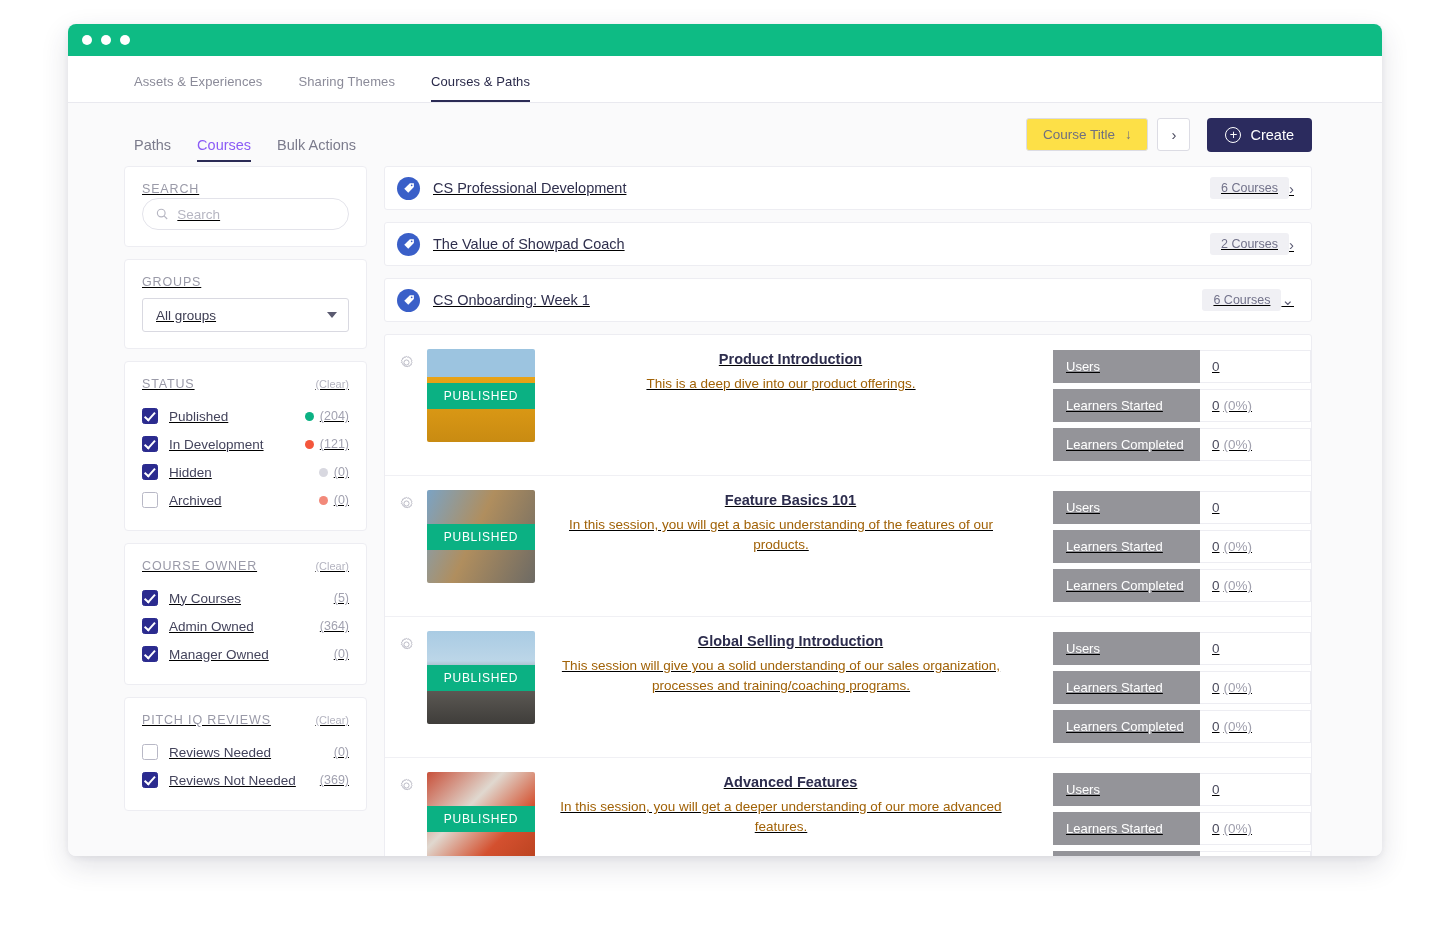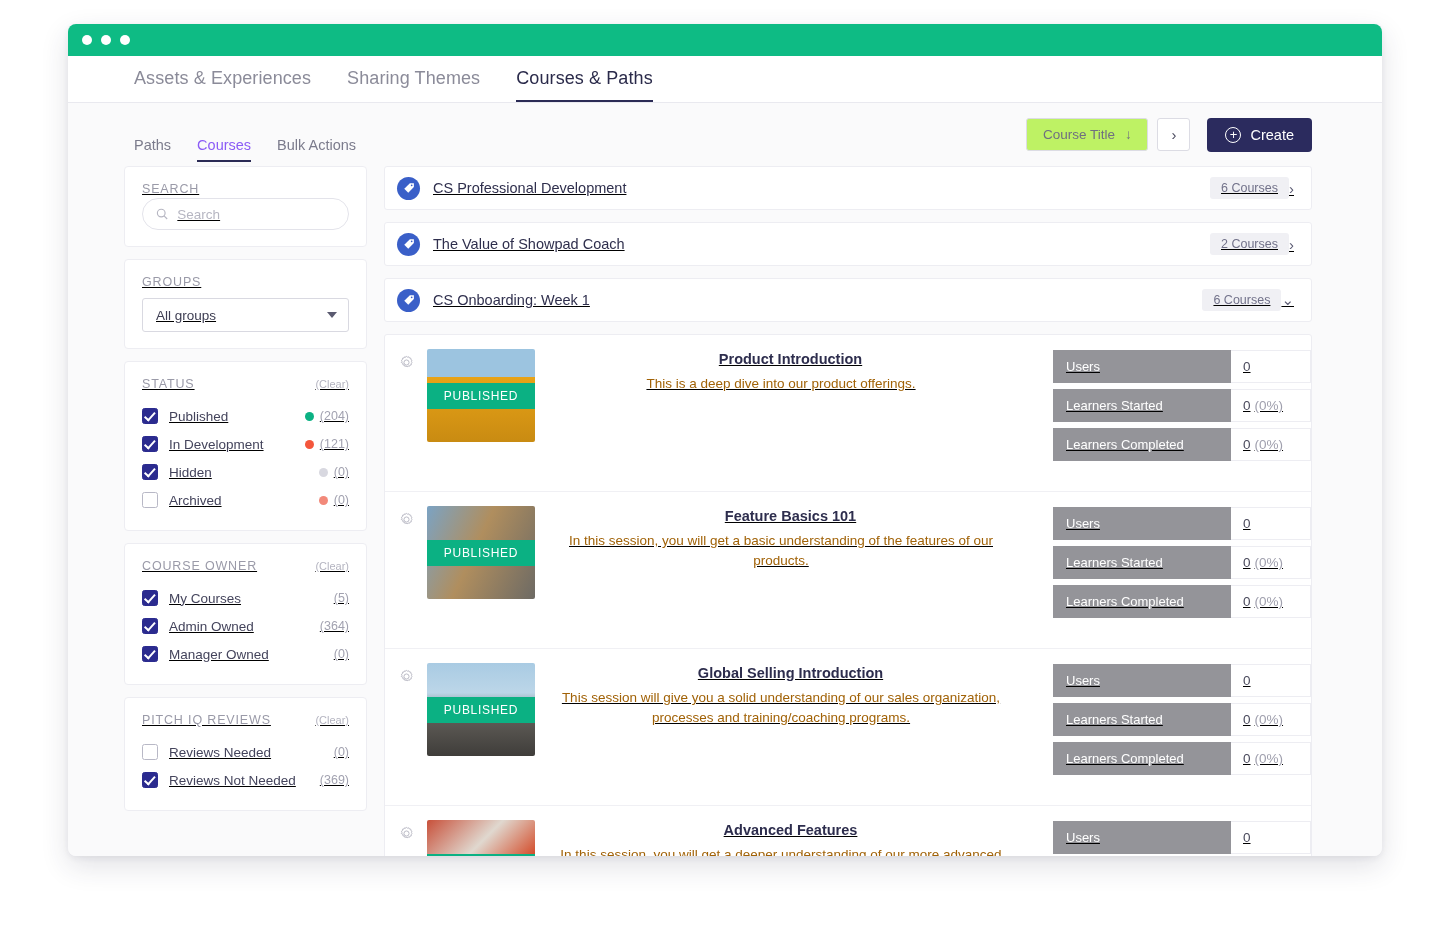--- a/index.html
+++ b/index.html
@@ -23,21 +23,21 @@
     display: flex; align-items: center; padding-left: 14px; gap: 9px;
   }
   .dot { width: 10px; height: 10px; border-radius: 50%; background: #ffffff; }
 
   .topnav {
     height: 47px; background: #ffffff; flex: none;
     display: flex; align-items: flex-end; padding-left: 66px;
     border-bottom: 1px solid #e9e9ef;
   }
   .topnav-tab {
-    font-size: 18px; color: #8b8b99; padding: 0 0 11px 0;
+    font-size: 13px; color: #8b8b99; padding: 0 0 11px 0;
     margin-right: 36px; cursor: pointer; border-bottom: 2.5px solid transparent;
     letter-spacing: .1px;
   }
   .topnav-tab.active { color: #2a2a4a; border-bottom-color: #2b2b55; }
 
   .appbody { flex: 1; background: #fafafb; overflow: hidden; position: relative; }
 
   .subbar {
     height: 63px; display: flex; align-items: center;
     padding: 0 70px 0 66px; background: #fafafb;
@@ -45,21 +45,21 @@
   .subtab {
     font-size: 14.5px; color: #7b7b8c; margin-right: 26px;
     padding-bottom: 7px; position: relative; top: 15px; cursor: pointer;
     border-bottom: 2.5px solid transparent;
   }
   .subtab.active { color: #8b5cf6; border-bottom-color: #2b2b55; }
 
   .subbar-right { margin-left: auto; display: flex; align-items: center; gap: 9px; }
   .sortsel {
     height: 33px; min-width: 122px; border: 1px solid #dcdce4; border-radius: 3px;
-    background: #bef264; display: flex; align-items: center; justify-content: center;
+    background: #fde047; display: flex; align-items: center; justify-content: center;
     gap: 10px; font-size: 13.5px; color: #6f6f80; padding: 0 12px; cursor: pointer;
   }
   .sq-btn {
     width: 33px; height: 33px; border: 1px solid #dcdce4; border-radius: 3px;
     background: #fff; display: flex; align-items: center; justify-content: center;
     color: #4a4a5e; font-size: 15px; cursor: pointer;
   }
   .create-btn {
     height: 34px; background: #2b2b5e; color: #fff; border-radius: 4px;
     display: flex; align-items: center; gap: 9px; padding: 0 18px;
@@ -151,23 +151,23 @@
     position: absolute; left: 0; right: 0; top: 34px; height: 26px;
     background: #0bb183; color: #fff; font-size: 12px; letter-spacing: .7px;
     display: flex; align-items: center; justify-content: center;
   }
   .course-text { flex: 1; min-width: 0; padding-right: 18px; padding-top: 2px; }
   .course-title { font-size: 14.5px; color: #2d2d4d; font-weight: bold; margin-bottom: 7px; }
   .course-desc { font-size: 13.5px; color: #a16207; line-height: 1.45; max-width: 470px; }
 
   .stats { width: 258px; flex: none; padding-top: 1px; }
   .stat-line { display: flex; height: 33px; margin-bottom: 6px; }
-  .stat-line:last-child { margin-bottom: 16px; }
+  .stat-line:last-child { margin-bottom: 0; }
   .stat-label {
-    width: 178px; background: #949499; color: #fff; font-size: 13px;
+    width: 147px; background: #949499; color: #fff; font-size: 13px;
     display: flex; align-items: center; padding-left: 13px;
   }
   .stat-value {
     flex: 1; background: #fff; border: 1px solid #ededf2; border-left: none;
     display: flex; align-items: center; padding-left: 12px; font-size: 13.5px; color: #4a4a5c;
   }
   .stat-value .pct { color: #a0a0ae; margin-left: 4px; }
 </style>
 </head>
 <body>

